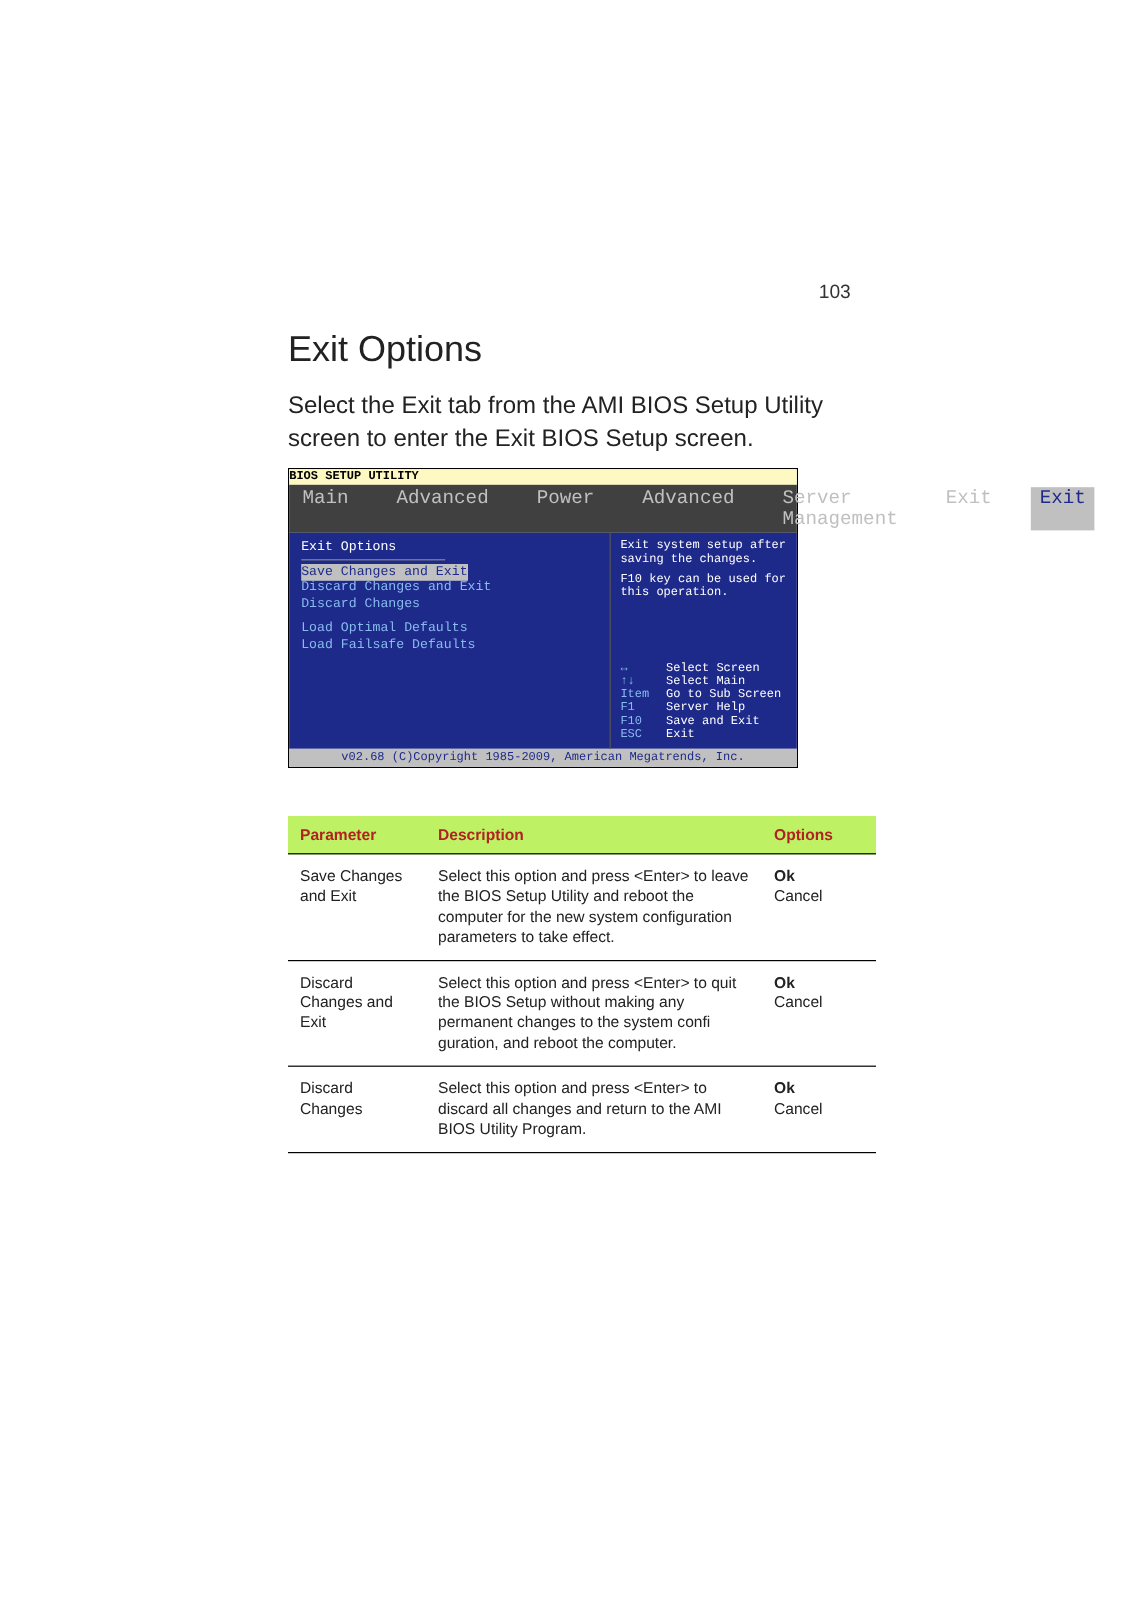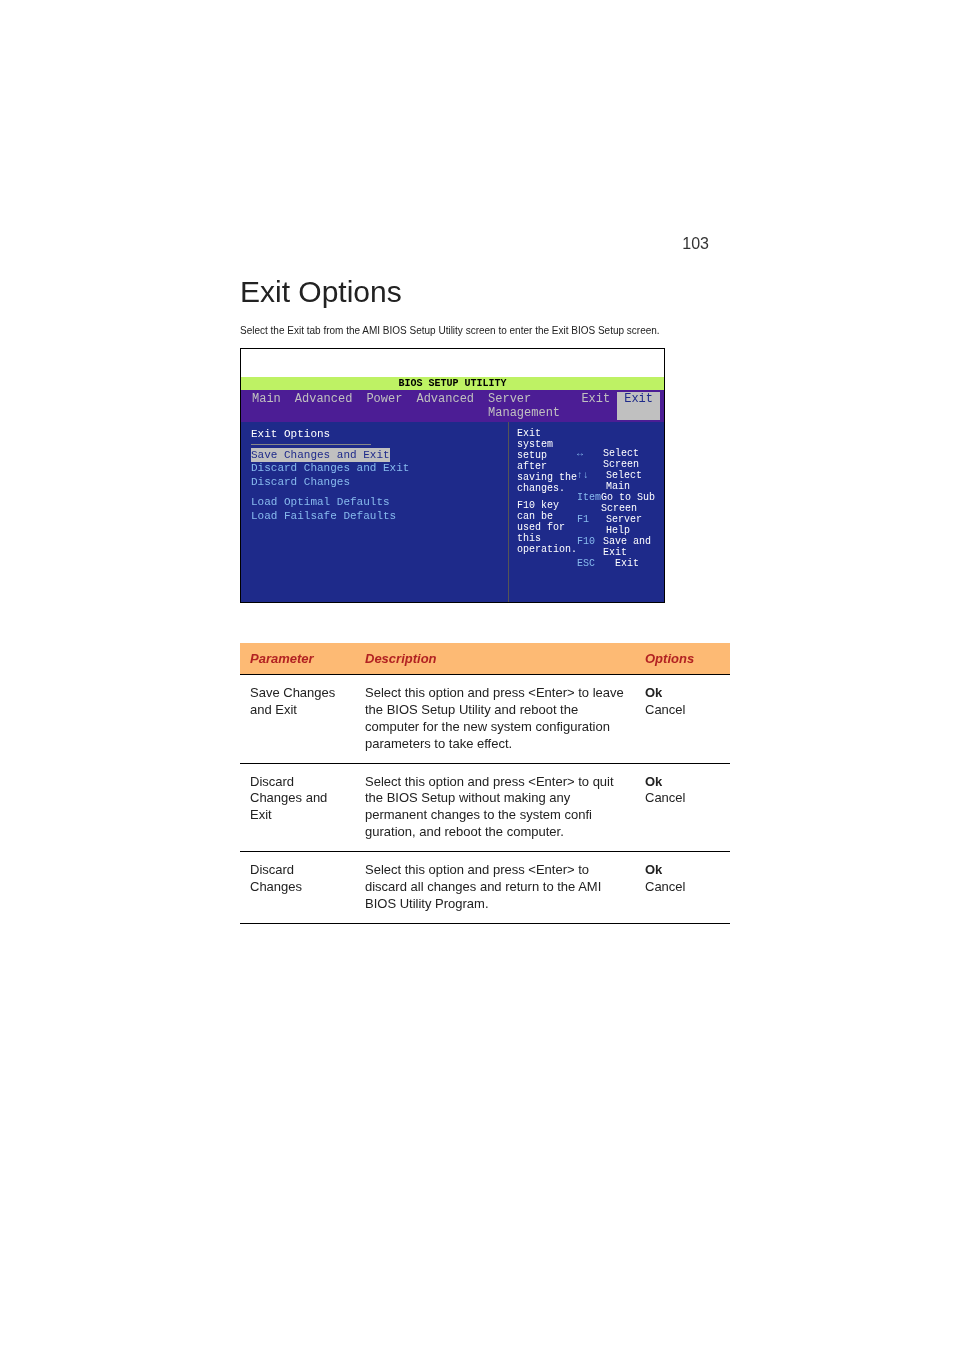--- a/index.html
+++ b/index.html
@@ -27,47 +27,46 @@
     left: 240px;
     width: 490px;
   }
   .title {
     font-size: 30px;
     font-weight: normal;
     color: #222;
     margin-bottom: 15px;
   }
   .intro-text {
-    font-size: 10px;
+    font-size: 20px;
     color: #222;
     line-height: 1.4;
     margin-bottom: 10px;
   }
   
   .bios-box {
     width: 425px;
     border: 1px solid #000;
     font-family: "Courier New", monospace;
     font-size: 11px;
   }
   .bios-title-bar {
-    background: #bef264;
+    background: #fef9c3;
     color: #000;
-    text-align: center;
     padding: 1px 0;
     font-weight: bold;
     font-size: 10px;
-    margin-top: 28px;
   }
   .bios-tabs {
-    background: #4c1d95;
+    background: #404040;
     color: #c0c0c0;
     display: flex;
     padding: 2px 4px;
-    font-size: 12px;
+    font-size: 16px;
+    gap: 26px;
   }
   .bios-tab {
     padding: 0 7px;
   }
   .bios-tab.active {
     background: #c0c0c0;
     color: #1e2a8a;
   }
   .bios-body {
     display: flex;
@@ -97,21 +96,21 @@
     background: #c0c0c0;
     color: #1e2a8a;
     display: inline;
   }
   .bios-right {
     width: 155px;
     padding: 6px 8px;
     color: #fff;
     font-size: 10px;
     display: flex;
-    flex-direction: row;
+    flex-direction: column;
   }
   .bios-help-text {
     flex: 1;
   }
   .bios-keys {
     color: #fff;
     margin-top: 20px;
   }
   .bios-key-row {
     display: flex;
@@ -131,22 +130,21 @@
     padding: 2px 0;
   }
   
   .param-table {
     margin-top: 40px;
     width: 490px;
     border-collapse: collapse;
     font-size: 13px;
   }
   .param-table thead tr {
-    background: #fdba74;
-    font-style: italic;
+    background: #bef264;
   }
   .param-table th {
     text-align: left;
     padding: 8px 10px;
     font-weight: bold;
     color: #b22222;
     font-size: 13px;
   }
   .param-table td {
     padding: 10px 10px;
@@ -224,20 +222,21 @@
               <span class="bios-key-key">F10</span>
               <span class="bios-key-label">Save and Exit</span>
             </div>
           <div class="bios-key-row">
               <span class="bios-key-key">ESC</span>
               <span class="bios-key-label">Exit</span>
             </div>
         </div>
       </div>
     </div>
+    <div class="bios-footer">v02.68 (C)Copyright 1985-2009, American Megatrends, Inc.</div>
   </div>
 
   <table class="param-table">
     <thead>
       <tr>
         <th class="col-param">Parameter</th>
         <th class="col-desc">Description</th>
         <th class="col-opt">Options</th>
       </tr>
     </thead>

